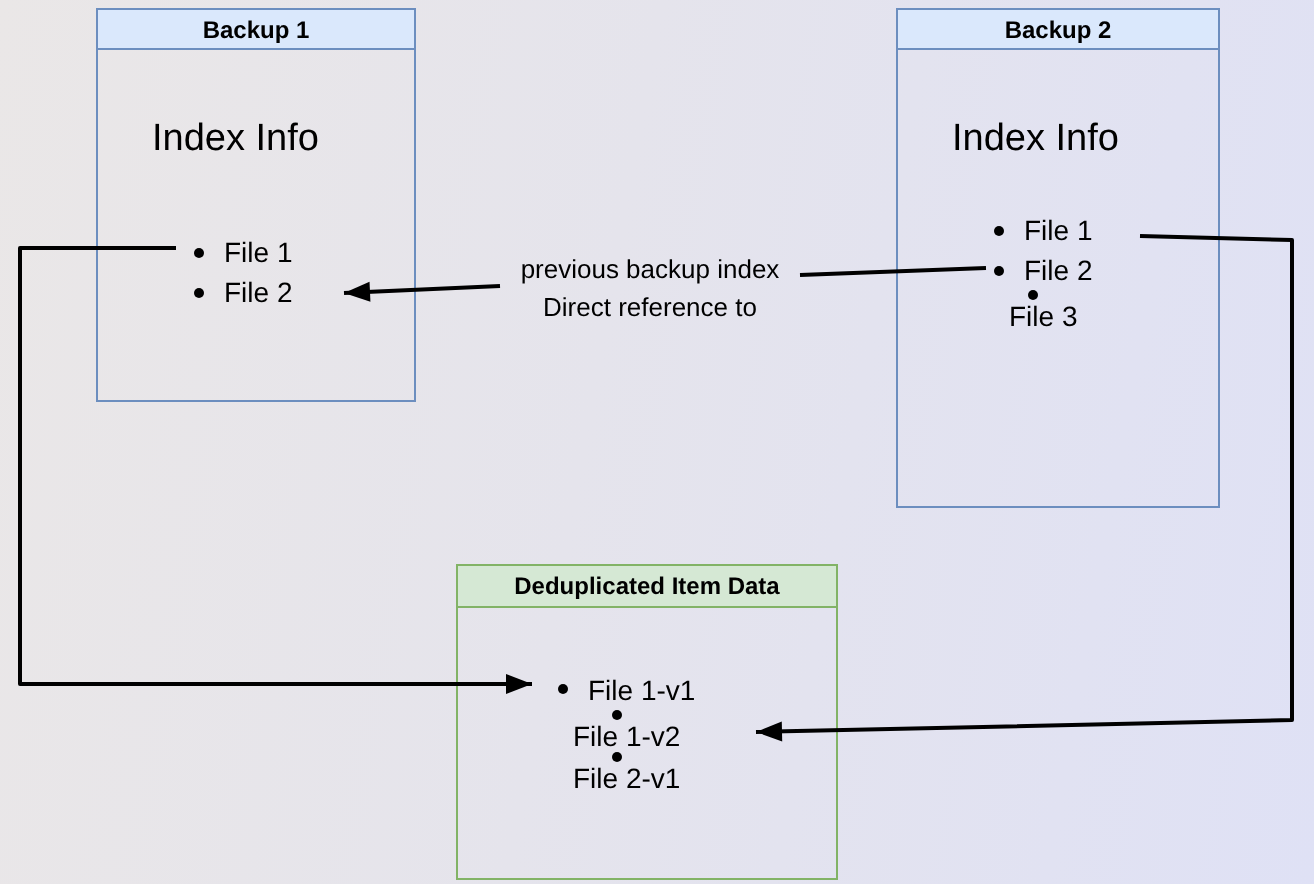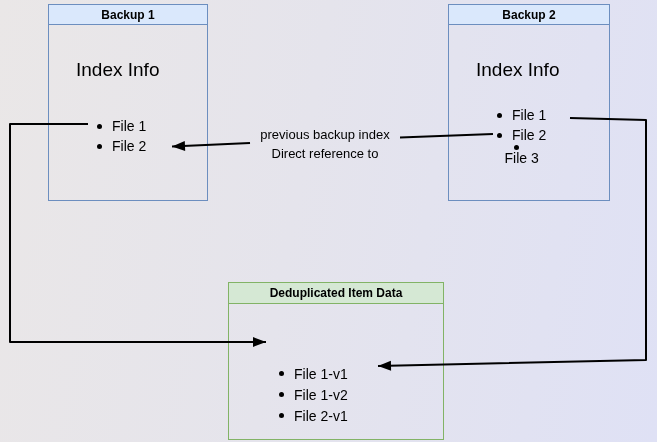--- a/index.html
+++ b/index.html
@@ -48,56 +48,56 @@
     <li style="height:20px;">
       <span class="dot"></span>
       <span>File 1</span>
     </li>
     <li style="height:20px;">
       <span class="dot"></span>
       <span>File 2</span>
     </li>
   </ul>
 
-  <div class="node blue" style="left:448px;top:4px;width:162px;height:197px;">
+  <div class="node blue" style="left:448px;top:4px;width:162px;height:250px;">
     <div class="node-header">
       <span>Backup 2</span>
     </div>
   </div>
   <div class="subtitle" style="left:476px;top:61px;">Index Info</div>
   <ul class="bullet-list" style="left:497px;top:105px;">
     <li style="height:20px;">
       <span class="dot"></span>
       <span>File 1</span>
     </li>
     <li style="height:20px;">
       <span class="dot"></span>
       <span>File 2</span>
     </li>
     <li style="height:20px;flex-direction:column;">
       <span class="dot"></span>
       <span>File 3</span>
     </li>
   </ul>
 
-  <div class="node green" style="left:228px;top:282px;width:216px;height:158px;">
+  <div class="node green" style="left:228px;top:282px;width:191px;height:158px;">
     <div class="node-header" style="height:21px;">
       <span>Deduplicated Item Data</span>
     </div>
   </div>
-  <ul class="bullet-list" style="left:279px;top:334px;margin-top:29px;">
+  <ul class="bullet-list" style="left:279px;top:334px;">
     <li style="height:21px;">
       <span class="dot"></span>
       <span>File 1-v1</span>
     </li>
-    <li style="height:21px;">
+    <li style="height:21px;flex-direction:column;">
       <span class="dot"></span>
       <span>File 1-v2</span>
     </li>
-    <li style="height:21px;">
+    <li style="height:21px;flex-direction:column;">
       <span class="dot"></span>
       <span>File 2-v1</span>
     </li>
   </ul>
 
   <div id="edge-label">
     <div>previous backup index</div>
     <div>Direct reference to</div>
   </div>
 

